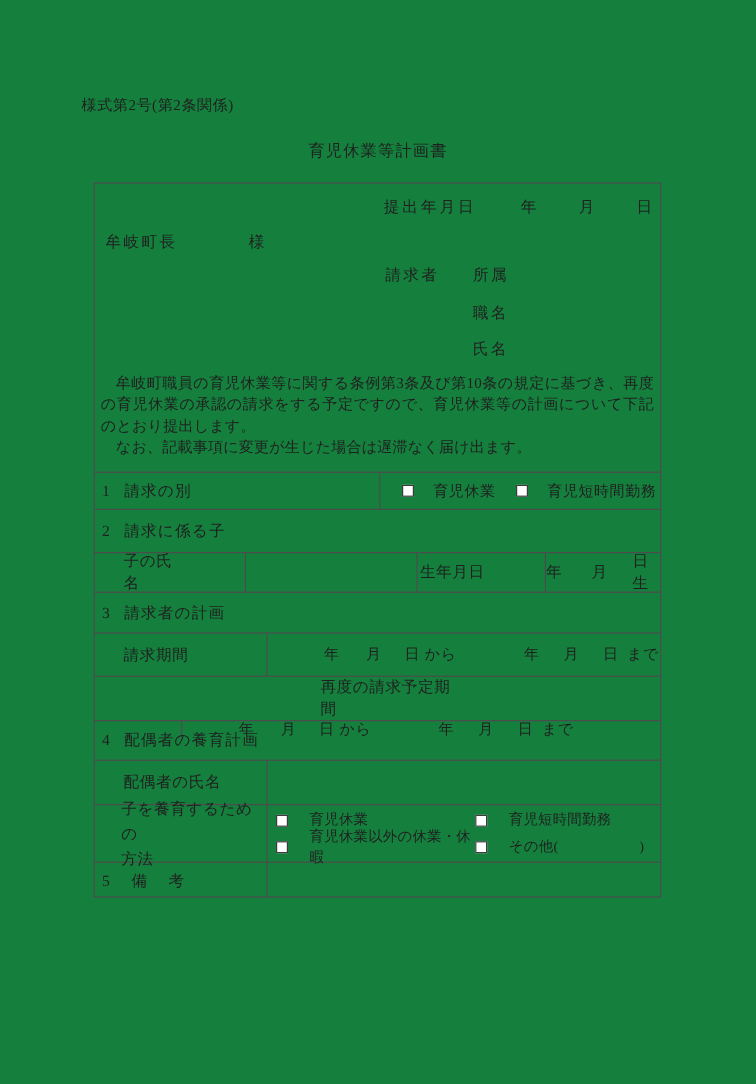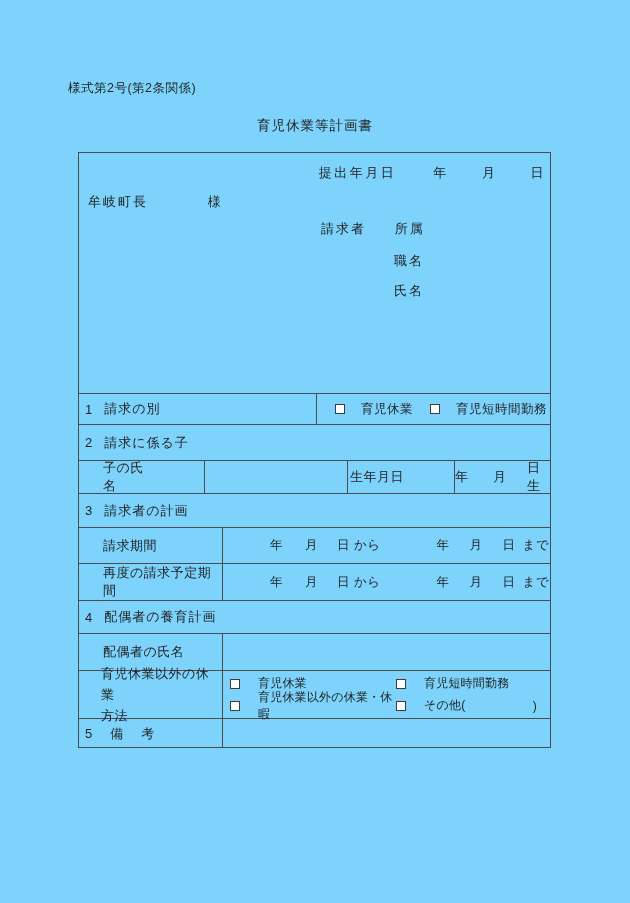--- a/index.html
+++ b/index.html
@@ -1,22 +1,22 @@
 <!DOCTYPE html>
 <html><head>
 <meta charset="utf-8">
 <style>
   * { margin:0; padding:0; box-sizing:border-box; }
   html,body { background:#ffffff; }
   .page {
     position:relative;
     width:630px; height:903px;
-    background:#7dd3fc;
+    background:#15803d;
     color:#1f1f1f;
-    font-family:Liberation Sans, sans-serif;
+    font-family:Liberation Serif, serif;
     font-size:13px;
     overflow:hidden;
   }
   .form-no {
     position:absolute; left:68px; top:80px;
     font-size:12.5px; letter-spacing:0.5px; white-space:nowrap;
   }
   .title {
     position:absolute; left:0; right:0; top:117px;
     text-align:center; font-size:13.5px; letter-spacing:1px; white-space:nowrap;
@@ -43,21 +43,21 @@
   .body-text { position:absolute; top:157px; left:0; right:0; padding:0 5px; }
   .body-text p {
     font-size:12.5px; line-height:18px;
     text-align:justify; text-indent:1em; letter-spacing:0.2px;
   }
   
   .trow { display:flex; border-top:1px solid #4c4c4c; align-items:center; }
   .cell { height:100%; display:flex; align-items:center; }
   .cell + .cell { border-left:1px solid #4c4c4c; }
   .r1 { height:31px; } .r2 { height:36px; } .r3 { height:33px;gap:48px; }
-  .r4 { height:34px; } .r5 { height:36px; } .r6 { height:37px; }
+  .r4 { height:34px; } .r5 { height:36px; } .r6 { height:37px;flex-direction:column; }
   .r7 { height:33px; } .r8 { height:37px; } .r9 { height:48px; }
   .r10 { height:30px; }
   .w-half { width:237px; } .w-rest { flex:1 1 auto; }
   .w-label { width:143px; }
   .w-c1 { width:101px; } .w-c2 { width:136px; } .w-c3 { width:85px; }
   .sec-head { padding-left:6px; letter-spacing:1px; }
   .sec-head .sec-label { margin-left:11px; }
   .indent-label { padding-left:24px; letter-spacing:0.5px; }
   .center-label { justify-content:center; letter-spacing:0.5px; }
   
@@ -120,20 +120,24 @@
       <div class="hl hl-requester">
         <span>請求者</span>
         <span class="aff">所属</span>
       </div>
       <div class="hl hl-position">
         <span>職名</span>
       </div>
       <div class="hl hl-name">
         <span>氏名</span>
       </div>
+      <div class="body-text">
+        <p>牟岐町職員の育児休業等に関する条例第3条及び第10条の規定に基づき、再度の育児休業の承認の請求をする予定ですので、育児休業等の計画について下記のとおり提出します。</p>
+        <p>なお、記載事項に変更が生じた場合は遅滞なく届け出ます。</p>
+      </div>
     </div>
 
     <div class="trow r1">
       <div class="cell w-half sec-head">
         <span>1</span>
         <span class="sec-label">請求の別</span>
       </div>
       <div class="cell w-rest opt-line row1-opts">
         <span class="cb"></span>
         <span class="lab1">育児休業</span>
@@ -212,21 +216,21 @@
 
     <div class="trow r8">
       <div class="cell w-label indent-label">
         <span>配偶者の氏名</span>
       </div>
       <div class="cell w-rest"></div>
     </div>
 
     <div class="trow r9">
       <div class="cell w-label method-label">
-        <span>育児休業以外の休業</span>
+        <span>子を養育するための</span>
         <span>方法</span>
       </div>
       <div class="cell w-rest method-opts">
         <div class="method-line">
           <span class="cb"></span>
           <span class="m-lab1">育児休業</span>
           <span class="cb"></span>
           <span class="m-lab2">育児短時間勤務</span>
         </div>
         <div class="method-line">

